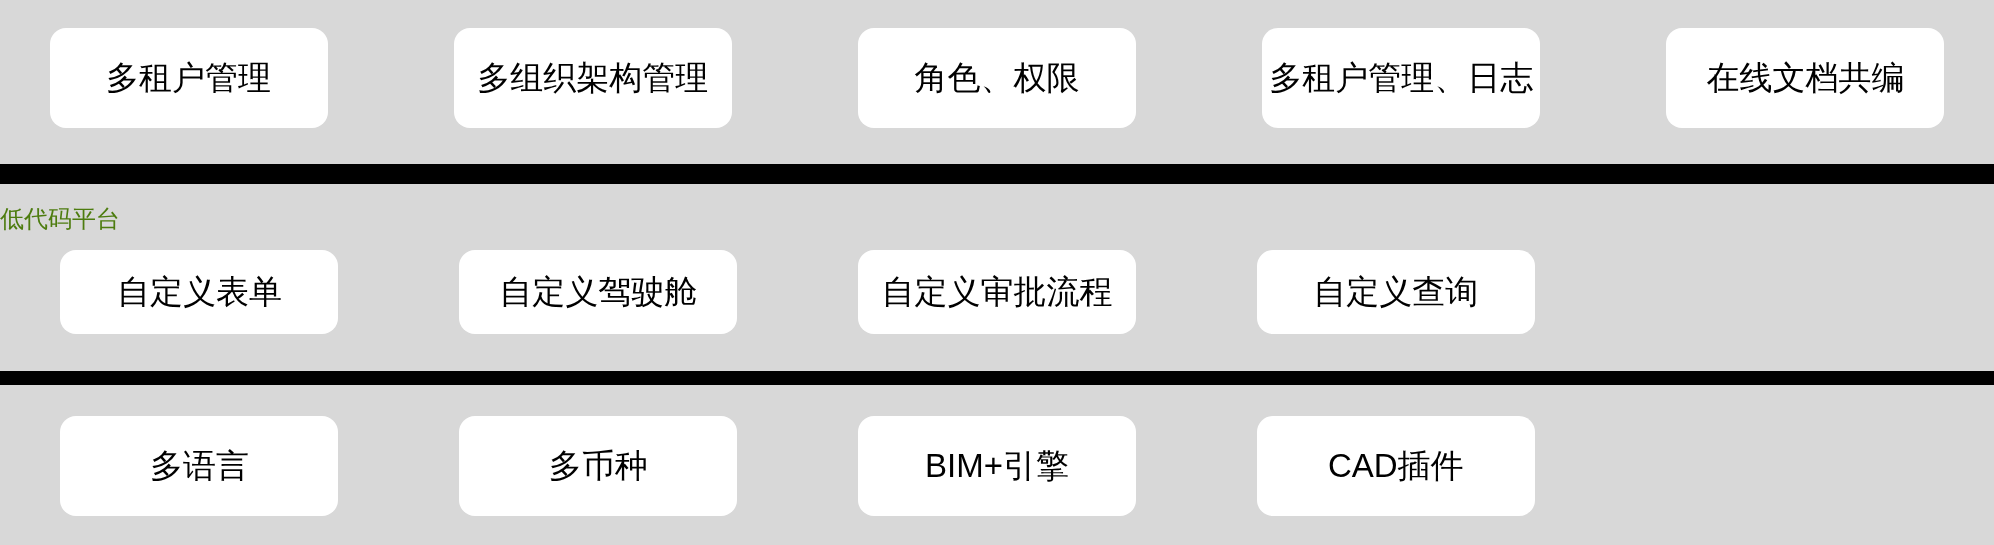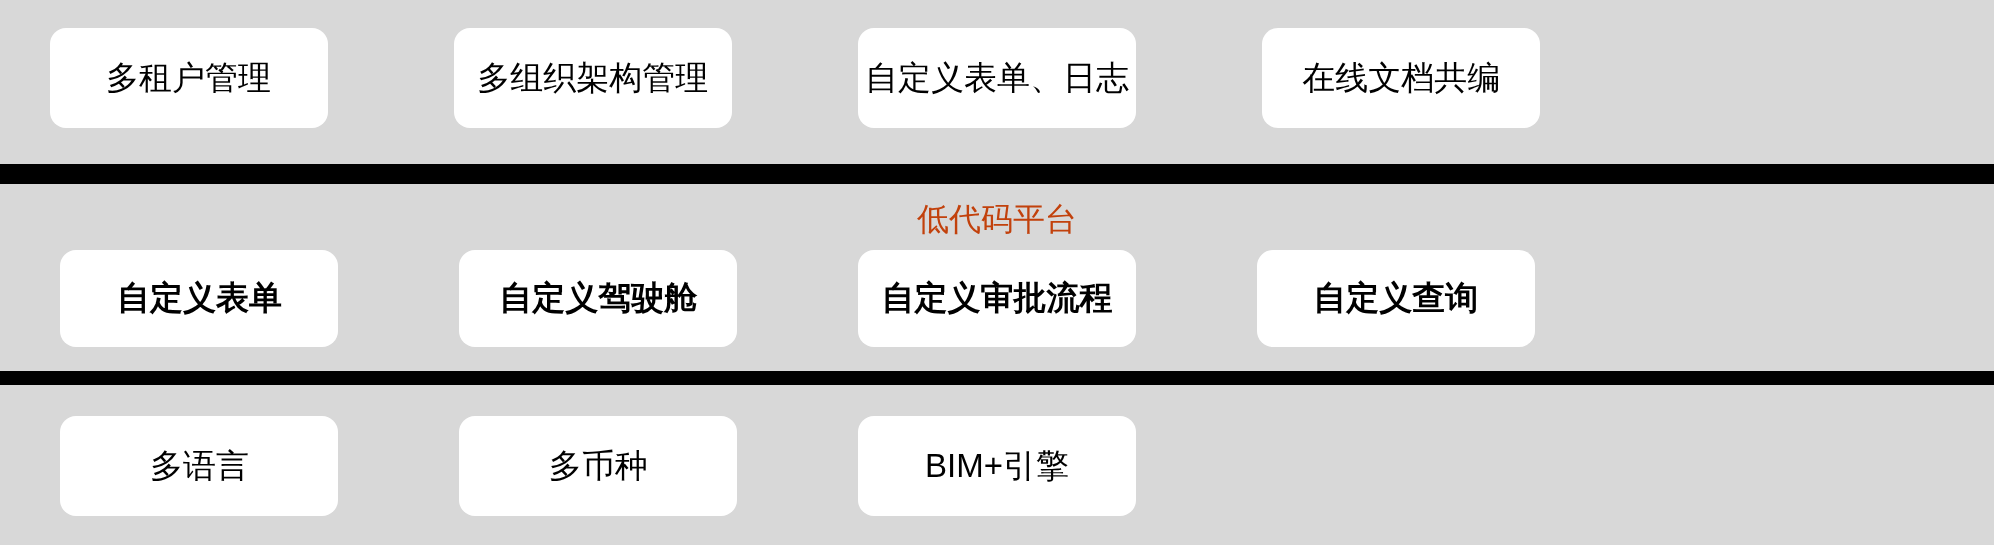--- a/index.html
+++ b/index.html
@@ -32,64 +32,65 @@
     background: #ffffff;
     border-radius: 16px;
     display: flex;
     align-items: center;
     justify-content: center;
     font-size: 33px;
     font-weight: 500;
     color: #000000;
     white-space: nowrap;
   }
-  .row-2 .card { height: 97px; font-weight: bold; }
+  .row-2 .card { height: 84px; }
   .divider-bar {
     position: absolute;
     left: 0;
     width: 100%;
     background: #000000;
   }
   .bar-1 { top: 164px; height: 20px; }
   .bar-2 { top: 371px; height: 14px; }
   .band-label {
     position: absolute;
     top: 201px;
     left: 0;
     width: 100%;
-    text-align: center;
-    font-size: 32px;
+    font-size: 24px;
     font-weight: 500;
-    color: #c2410c;
+    color: #4d7c0f;
     line-height: 36px;
   }
 </style>
 </head>
 <body>
 
 <div class="canvas">
 
   <div class="card-row row-1">
     <div class="card">多租户管理</div>
     <div class="card">多组织架构管理</div>
-    <div class="card">自定义表单、日志</div>
+    <div class="card">角色、权限</div>
+    <div class="card">多租户管理、日志</div>
     <div class="card">在线文档共编</div>
   </div>
 
   <div class="divider-bar bar-1"></div>
 
   <div class="band-label">低代码平台</div>
   <div class="card-row row-2">
     <div class="card">自定义表单</div>
     <div class="card">自定义驾驶舱</div>
     <div class="card">自定义审批流程</div>
     <div class="card">自定义查询</div>
   </div>
 
   <div class="divider-bar bar-2"></div>
 
   <div class="card-row row-3">
     <div class="card">多语言</div>
     <div class="card">多币种</div>
     <div class="card">BIM+引擎</div>
+    <div class="card">CAD插件</div>
   </div>
 
 </div>
 
 </body></html>

